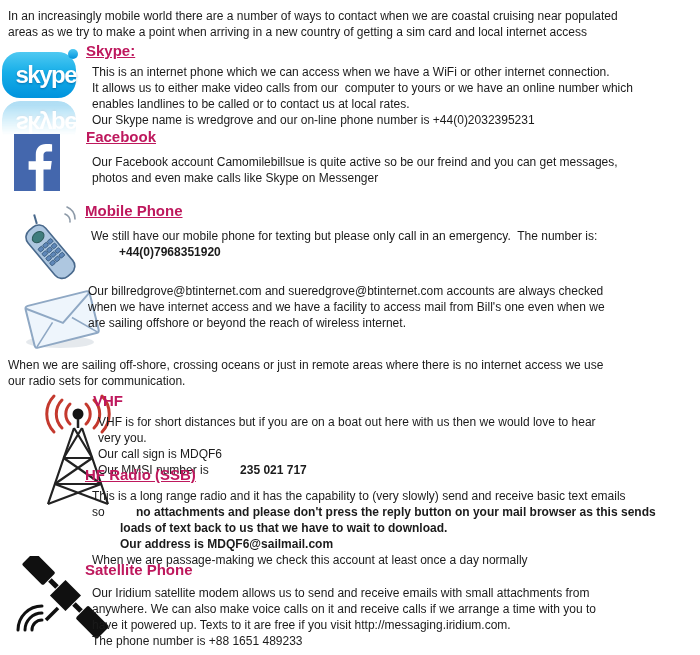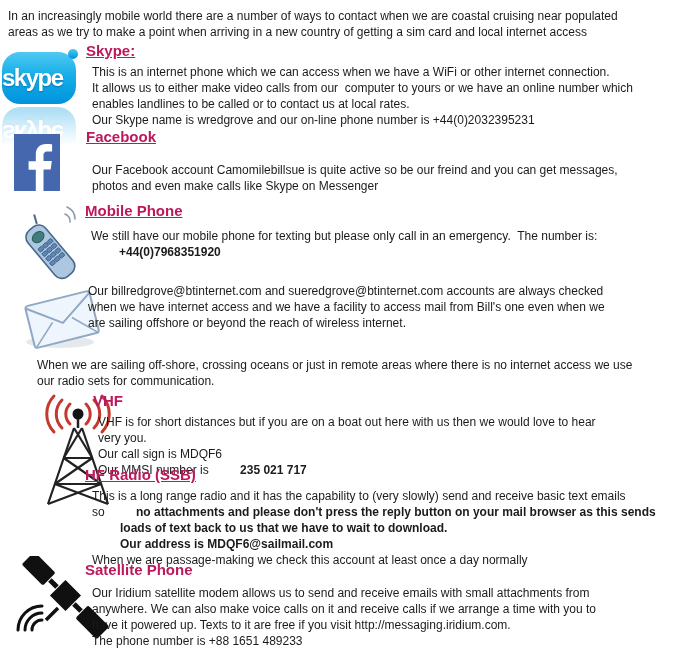--- a/index.html
+++ b/index.html
@@ -10,23 +10,23 @@
   }
   .abs { position:absolute; }
   .ln { display:block; line-height:16px; white-space:nowrap; }
   .bold { font-weight:bold;margin-left:28px; }
   h2 { font-size:15px; line-height:18px; font-weight:bold; margin:0; color:#be185d; }
   h2.u { text-decoration:underline; }
 
   
   .skype-wrap { width:80px; }
   .skype-badge {
-    position:relative; width:74px; height:52px; border-radius:18px;
+    position:relative; width:74px; height:46px; border-radius:18px;
     background:linear-gradient(180deg,#4fc9f2 0%,#16aee8 45%,#0093dd 100%);
-    display:flex; align-items:center; justify-content:flex-start;
+    display:flex; align-items:center; justify-content:flex-end;
     color:#fff; font-weight:bold; font-size:24px; letter-spacing:-1.5px;
     text-shadow:0 1px 2px rgba(0,60,120,.45);
   }
   .skype-tm {
     position:absolute; top:-3px; right:-2px; width:10px; height:10px; border-radius:50%;
     background:linear-gradient(180deg,#4fc9f2,#0093dd);
   }
   .skype-reflect {
     transform:scaleY(-1); opacity:.3; margin-top:3px;
     -webkit-mask-image:linear-gradient(to top,#000 10%,transparent 75%);
@@ -65,21 +65,21 @@
   </div>
 
   <div class="abs" style="left:14px; top:134px;">
     <svg width="46" height="57" viewBox="0 0 46 57">
       <rect width="46" height="57" fill="#4467ad"></rect>
       <path fill="#ffffff" d="M29.5 57 V35.5 h7.2 l1.1-8.4 h-8.3 v-5.4 c0-2.4 0.8-4.1 4.2-4.1 h4.4 V10.2 C37.3 10.1 34.8 9.9 31.9 9.9 c-6 0-10.1 3.7-10.1 10.4 v7 h-7.2 v8.4 h7.2 V57 z"></path>
     </svg>
   </div>
 
   <div class="abs" style="left:86px; top:128px;">
-    <h2 class="u" style="margin-bottom:16px;">Facebook</h2>
+    <h2 class="u" style="margin-bottom:8px;">Facebook</h2>
     <div style="padding-left:6px;">
       <span class="ln">Our Facebook account Camomilebillsue is quite active so be our freind and you can get messages,</span>
       <span class="ln">photos and even make calls like Skype on Messenger</span>
     </div>
   </div>
 
   <div class="abs" style="left:12px; top:206px;">
     <svg width="78" height="82" viewBox="0 0 78 82">
       <g transform="rotate(-40 38 46)">
         <rect x="27" y="16" width="23" height="60" rx="9" fill="#aec7e0" stroke="#49698c" stroke-width="1.6"></rect>
@@ -127,21 +127,21 @@
   </div>
 
   <div class="abs" style="left:78px; top:283px;">
     <div style="padding-left:10px;">
       <span class="ln">Our billredgrove@btinternet.com and sueredgrove@btinternet.com accounts are always checked</span>
       <span class="ln">when we have internet access and we have a facility to access mail from Bill's one even when we</span>
       <span class="ln">are sailing offshore or beyond the reach of wireless internet.</span>
     </div>
   </div>
 
-  <div class="abs" style="left:8px; top:357px;margin-left:29px;">
+  <div class="abs" style="left:8px; top:357px;">
     <span class="ln">When we are sailing off-shore, crossing oceans or just in remote areas where there is no internet access we use</span>
     <span class="ln">our radio sets for communication.</span>
   </div>
 
   <div class="abs" style="left:18px; top:392px;">
     <svg width="120" height="116" viewBox="0 0 120 116">
       <g fill="none" stroke="#c4392e" stroke-width="3" stroke-linecap="round">
         <path d="M52 12 A14 14 0 0 0 52 32"></path>
         <path d="M44 8  A20 20 0 0 0 44 36"></path>
         <path d="M36 4  A26 26 0 0 0 36 40"></path>

